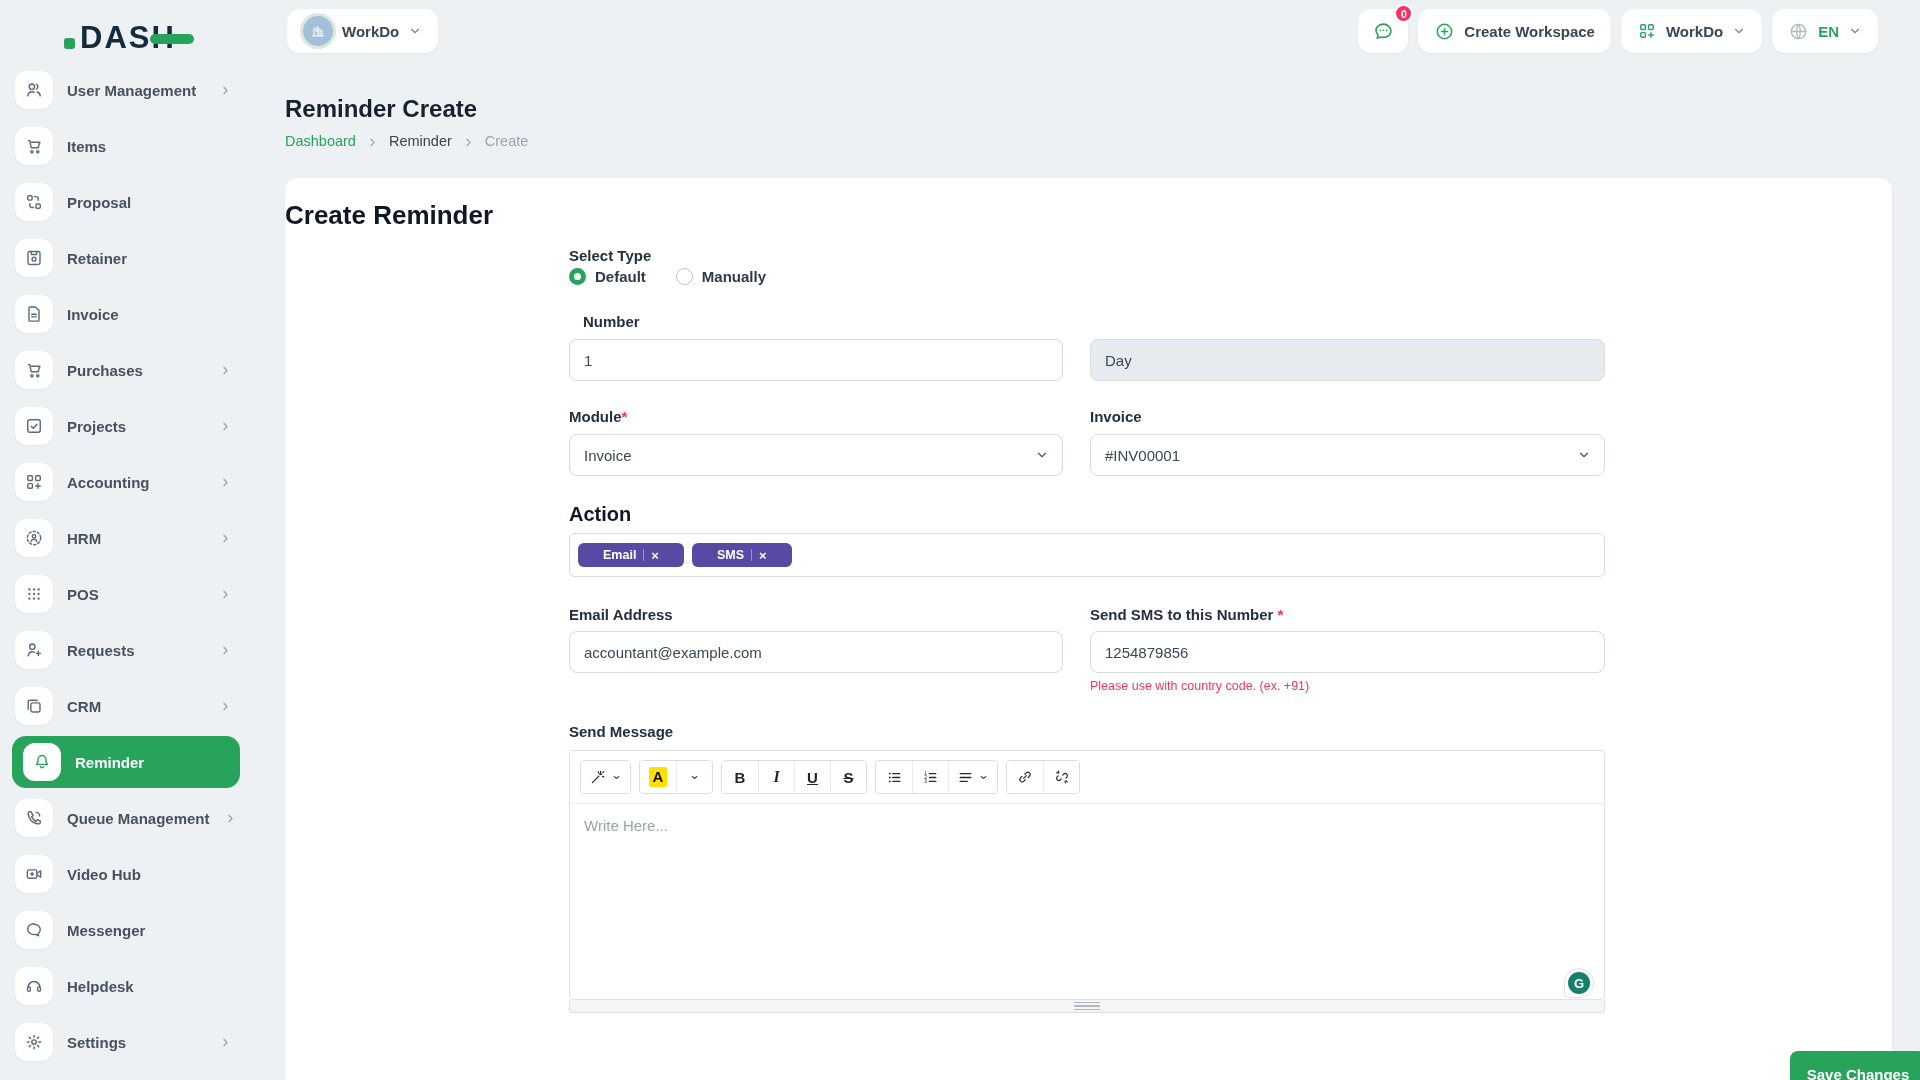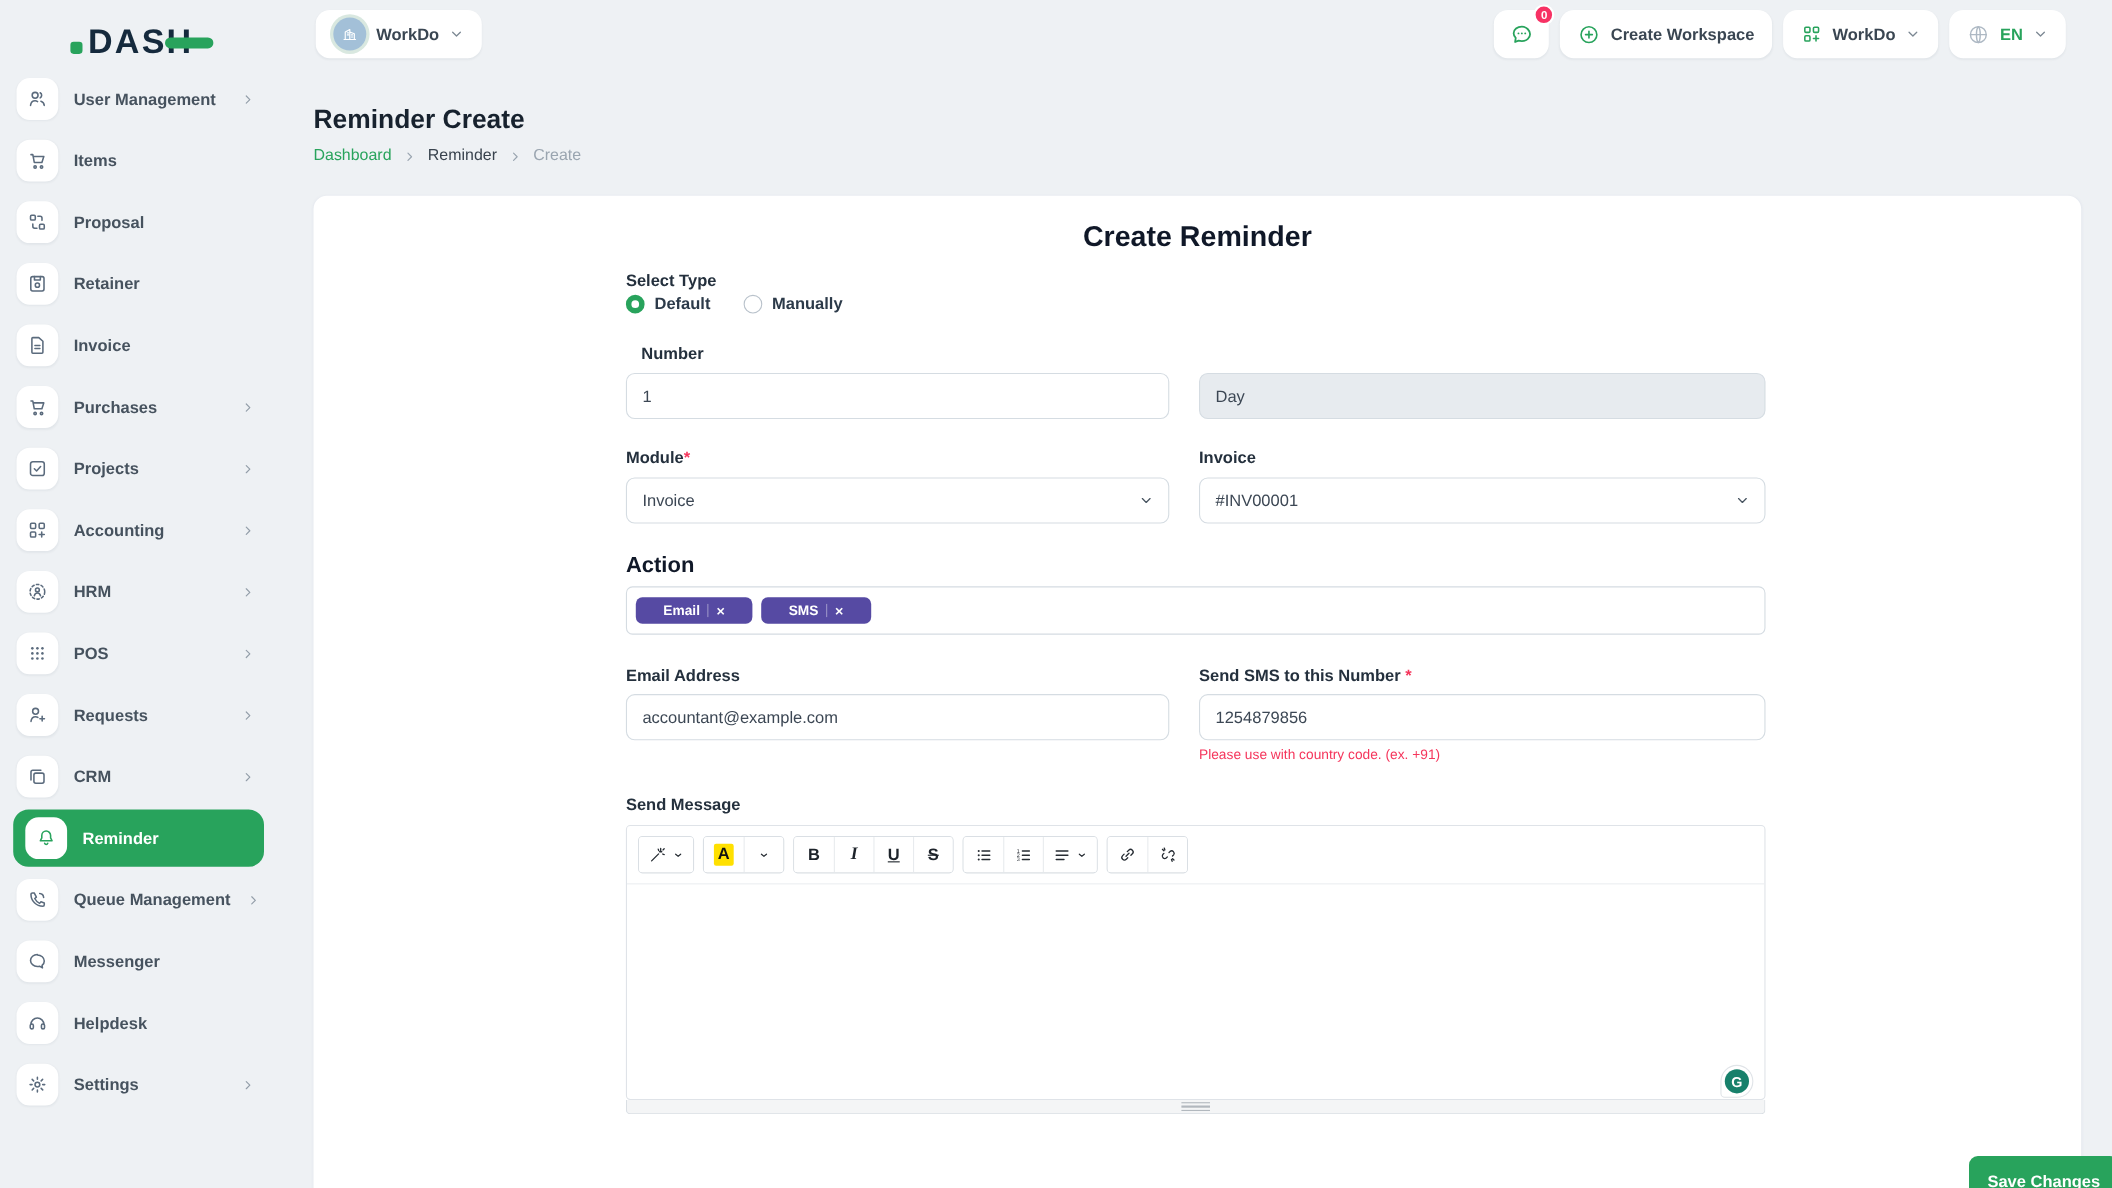--- a/index.html
+++ b/index.html
@@ -45,21 +45,21 @@
   .page-title{position:absolute;left:285px;top:95px;font-size:24px;font-weight:600;color:#17222e;}
   .breadcrumb{position:absolute;left:285px;top:133px;display:flex;align-items:flex-end;gap:10px;font-size:14.5px;}
   .bc-link{color:var(--accent);cursor:pointer;}
   .bc-mid{color:#39434e;}
   .bc-cur{color:#9aa5b0;}
   .bc-sep{color:#9aa5b0;display:flex;}
 
   
   .card{position:absolute;left:285px;top:178px;width:1607px;height:1000px;background:#fff;border-radius:12px;
         box-shadow:0 1px 3px rgba(20,46,110,.05);}
-  .form-title{position:absolute;left:0;right:0;top:22px;text-align:center;font-size:26px;font-weight:600;color:#101828;}
+  .form-title{position:absolute;left:0;right:0;top:22px;text-align:left;font-size:26px;font-weight:600;color:#101828;}
   .form{position:absolute;left:284px;top:0;width:1036px;}
   .flabel{position:absolute;font-size:15px;font-weight:600;color:var(--label);}
   .req{color:var(--danger);font-weight:600;}
   .radio-row{position:absolute;top:90px;left:0;display:flex;gap:30px;align-items:center;}
   .radio-opt{display:flex;align-items:center;gap:9px;cursor:pointer;}
   .radio{width:17px;height:17px;border-radius:50%;background:#fff;}
   .radio.on{border:5px solid var(--accent);}
   .radio.off{border:1.5px solid #b9c2cb;}
   .radio-label{font-size:15px;font-weight:600;color:#2c3a49;}
   .input, .select{position:absolute;height:42px;border:1px solid var(--border);border-radius:8px;background:#fff;
@@ -378,20 +378,31 @@
     <span class="side-label">Queue Management</span>
     <span class="side-chevron">
           <svg width="13" height="13" viewBox="0 0 24 24" fill="none" stroke="currentColor" stroke-width="2" stroke-linecap="round" stroke-linejoin="round">
             <path d="M9 6l6 6-6 6"></path>
           </svg>
         </span>
   </div>
   <div class="side-item">
     <span class="icon-box">
           <svg width="20" height="20" viewBox="0 0 24 24" fill="none" stroke="currentColor" stroke-width="1.7" stroke-linecap="round" stroke-linejoin="round">
+            <rect x="4" y="7" width="11.5" height="10" rx="2"></rect>
+            <path d="M15.5 10.8l4.5-2.6v7.6l-4.5-2.6"></path>
+            <path d="M8 12h3.5M9.75 10.2v3.6"></path>
+          </svg>
+        </span>
+    <span class="side-label">Video Hub</span>
+
+  </div>
+  <div class="side-item">
+    <span class="icon-box">
+          <svg width="20" height="20" viewBox="0 0 24 24" fill="none" stroke="currentColor" stroke-width="1.7" stroke-linecap="round" stroke-linejoin="round">
             <path d="M12 4.5c-4.2 0-7.5 2.9-7.5 6.5 0 3.6 3.3 6.5 7.5 6.5.8 0 1.6-.1 2.3-.3L17.5 19l-.4-2.6c1.5-1.2 2.4-2.9 2.4-4.9 0-3.6-3.3-6.5-7.5-6.5z"></path>
           </svg>
         </span>
     <span class="side-label">Messenger</span>
 
   </div>
   <div class="side-item">
     <span class="icon-box">
           <svg width="20" height="20" viewBox="0 0 24 24" fill="none" stroke="currentColor" stroke-width="1.7" stroke-linecap="round" stroke-linejoin="round">
             <path d="M5 13.5a7 7 0 0 1 14 0"></path>
@@ -577,20 +588,21 @@
                 </svg>
               </button>
     <button class="tbtn">
                 <svg width="18" height="18" viewBox="0 0 24 24" fill="none" stroke="currentColor" stroke-width="1.6" stroke-linecap="round" stroke-linejoin="round">
                   <path d="M11 14.6l-1.4 1.4a3 3 0 0 1-4.2-4.2L6.8 10.4M13 9.4l1.4-1.4a3 3 0 0 1 4.2 4.2l-1.4 1.4M5 5.5L6.7 7.2M7.2 4L8 6.2M19 18.5l-1.7-1.7M16.8 20L16 17.8"></path>
                 </svg>
               </button>
   </span>
           </div>
         <div class="note-area">
+          <div class="placeholder">Write Here...</div>
           <div class="grammarly">
             <span class="g-circle">G</span>
           </div>
         </div>
       </div>
       <div class="resize-bar">
         <div class="grip">
             <span></span>
             <span></span>
             <span></span>

